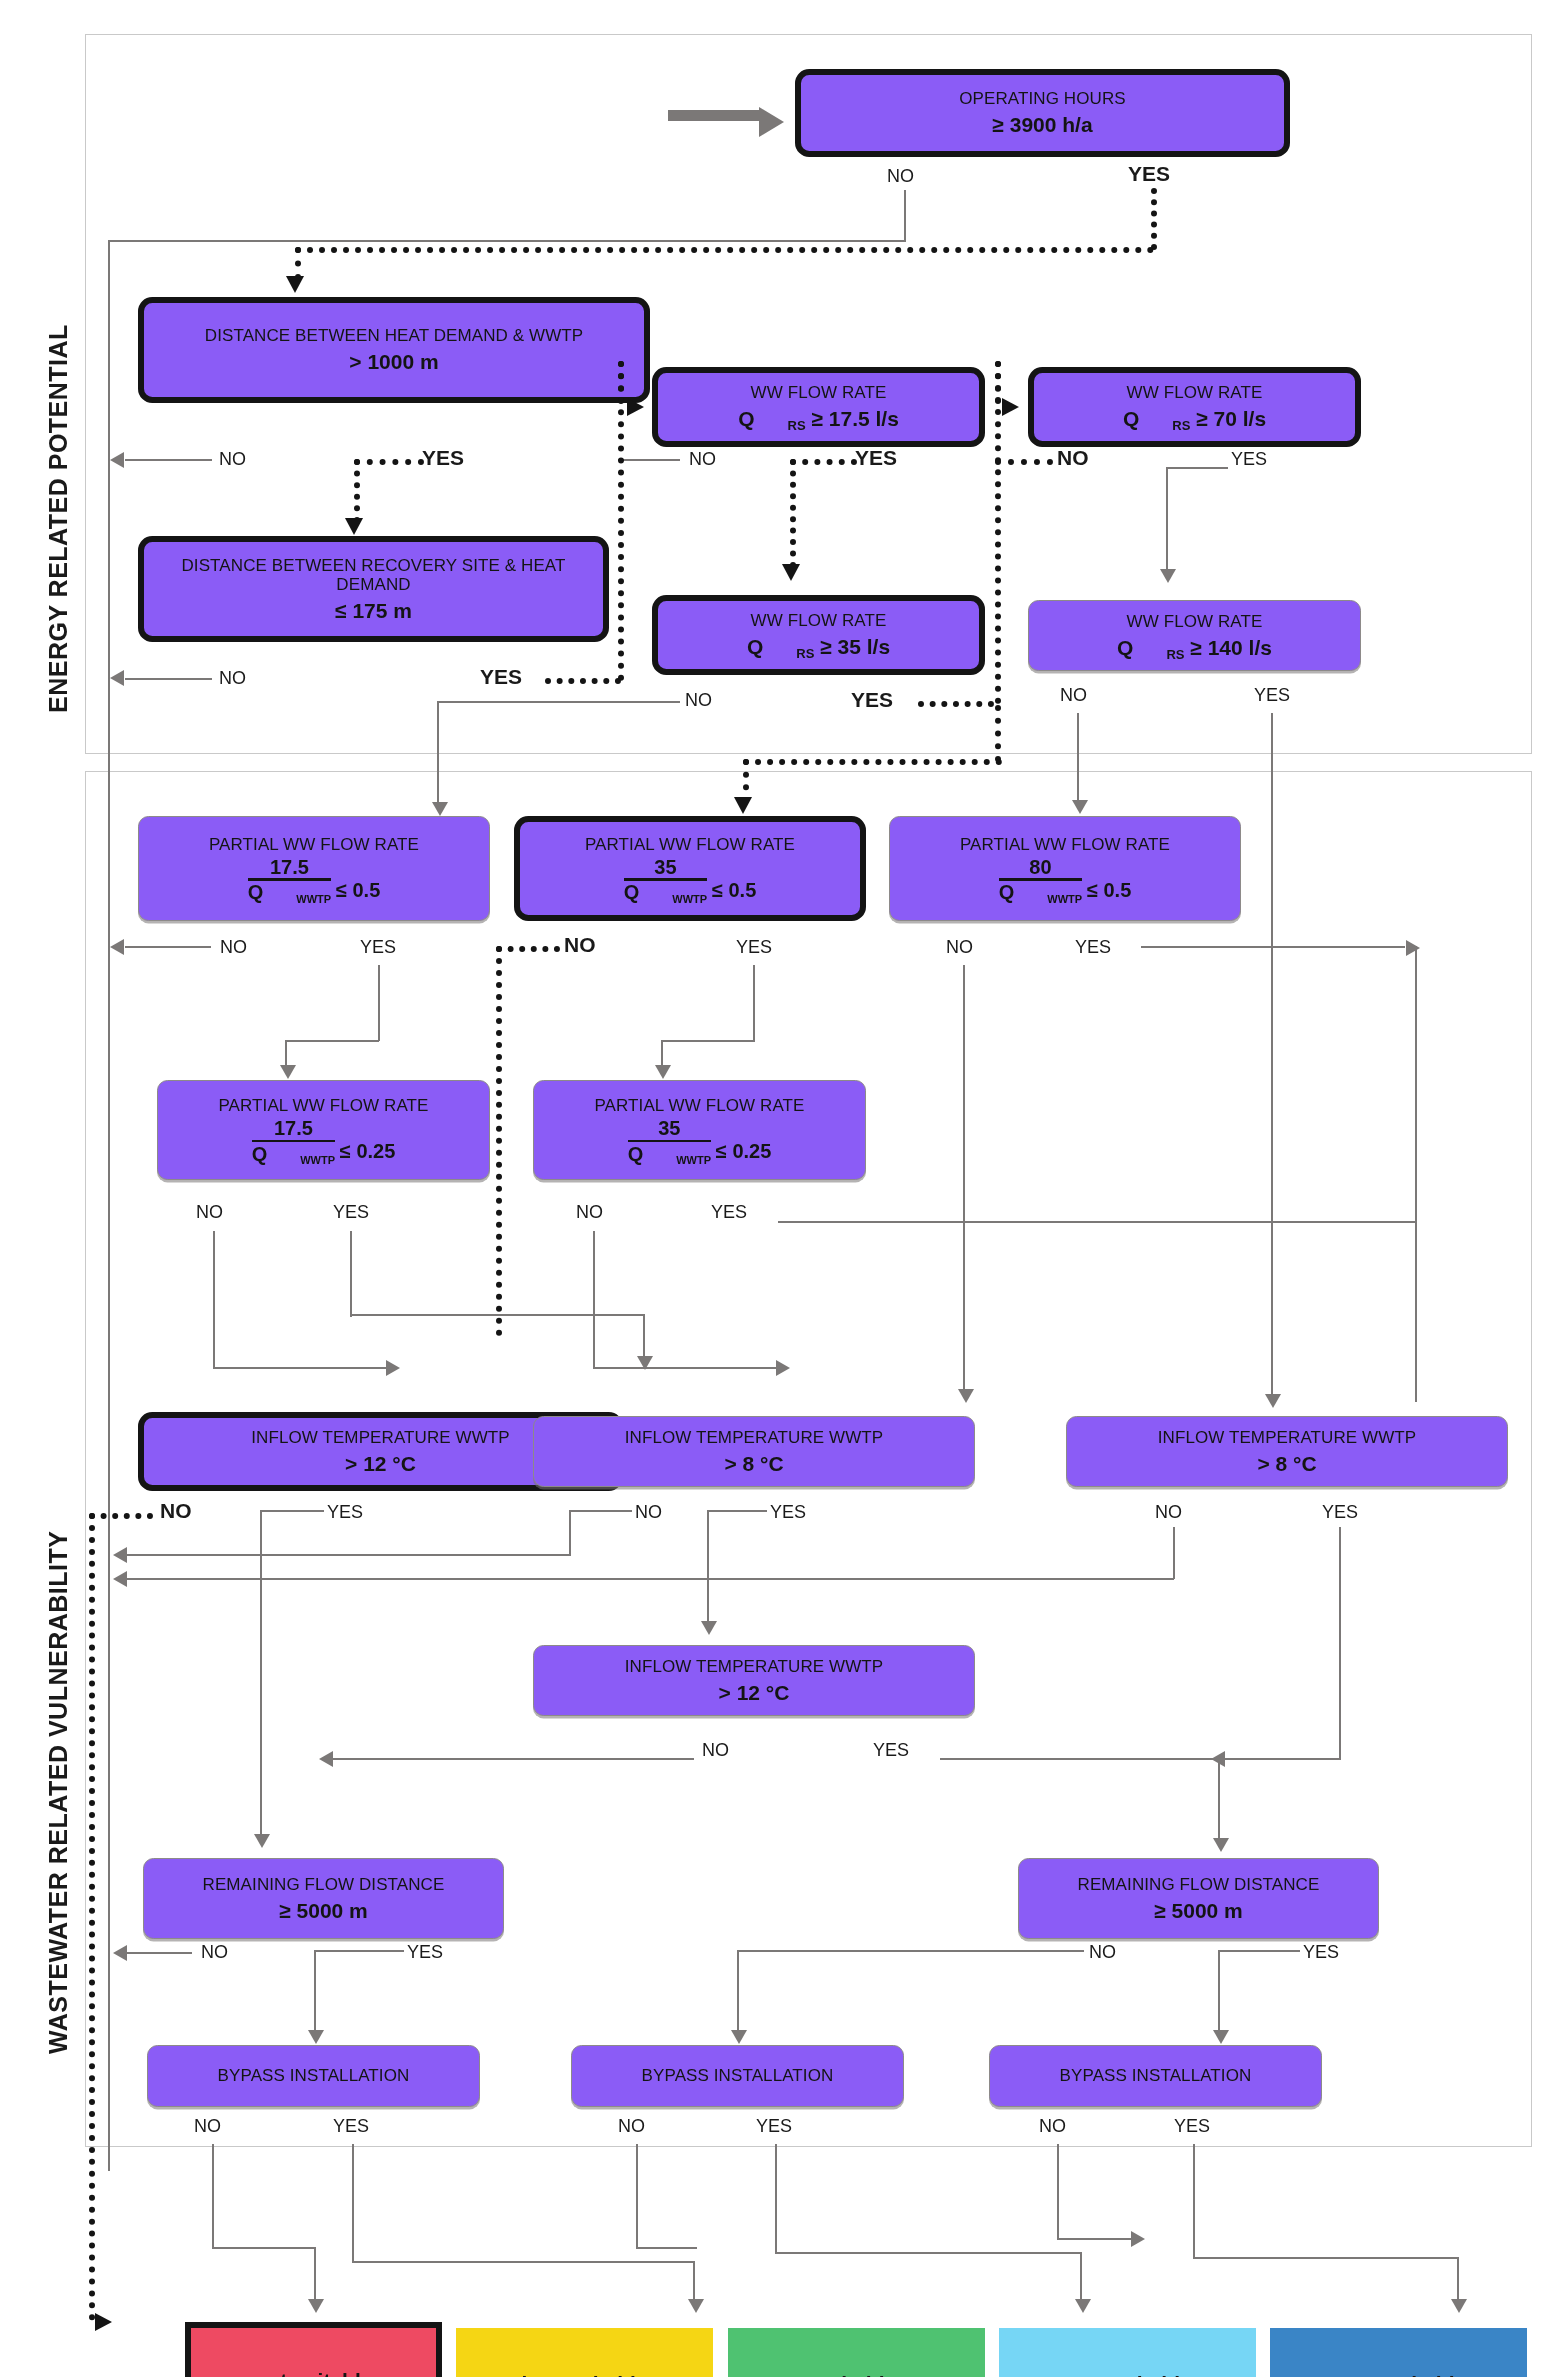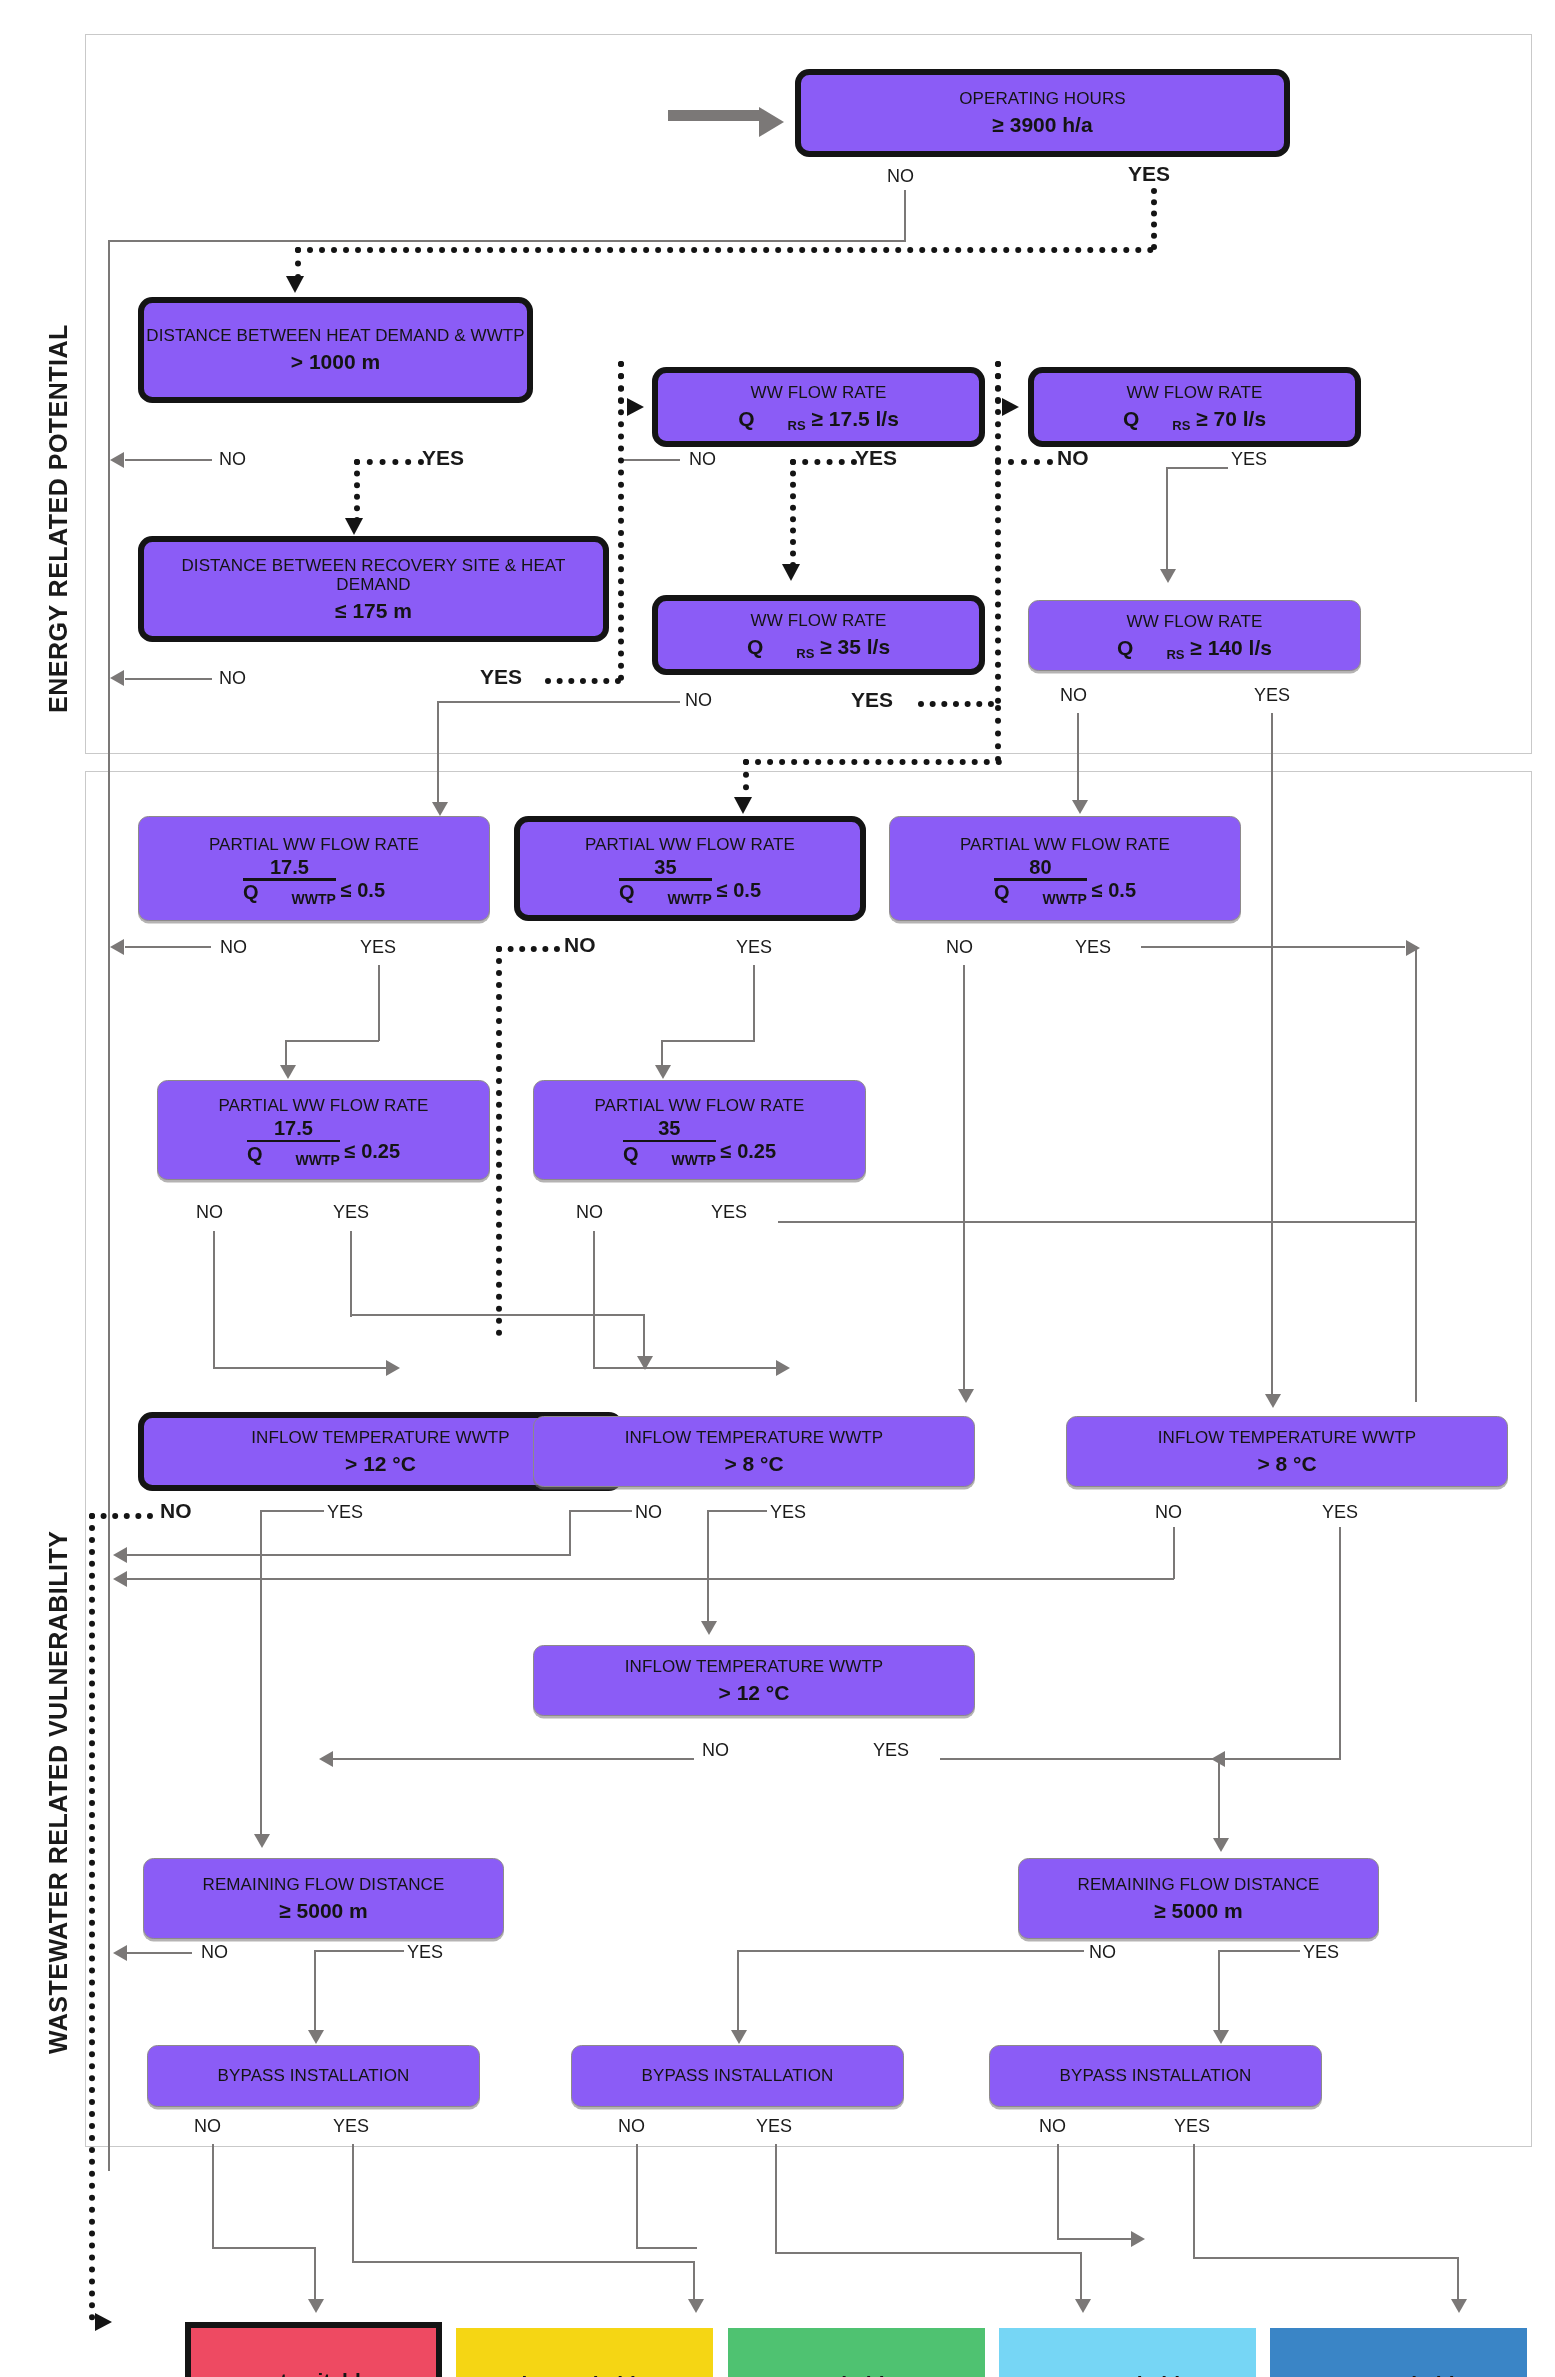--- a/index.html
+++ b/index.html
@@ -45,21 +45,21 @@
   .node.big .l1{font-size:28.5px;}
   .node.big .l2{font-size:36px;margin-top:9.5px;}
   .node.white{background:#ffffff;}
 
   
   .frac-wrap{display:flex;align-items:center;justify-content:center;margin-top:2.9px;}
   .frac{display:inline-flex;flex-direction:column;align-items:center;line-height:1;}
   .frac .num{font-size:20px;font-weight:bold;padding:0 6.7px 1.4px 6.7px;}
   .frac .bar{height:2.4px;background:#141414;width:100%;min-width:56px;}
   .frac .den{font-size:20px;font-weight:bold;padding-top:1.4px;}
-  .frac .den sub{font-size:14px;font-weight:bold;}
+  .frac .den sub{font-size:11px;font-weight:bold;}
   .frac-rhs{font-size:20px;font-weight:bold;margin-left:4.8px;align-self:flex-end;padding-bottom:1px;}
   sub{vertical-align:baseline;position:relative;top:.32em;font-size:.62em;padding-left:33px;}
 
   
   .result{
     position:absolute;box-sizing:border-box;
     display:flex;align-items:center;justify-content:center;
     font-size:21px;font-weight:bold;color:#141414;
   }
   .result.framed{border:6.7px solid #141414;}
@@ -109,21 +109,21 @@
 
   <div class="ln v" style="left:904px;top:190px;height:52px;"></div>
   <div class="ln h" style="left:108px;top:240px;width:798px;"></div>
   <div class="ln v" style="left:108px;top:240px;height:1931px;"></div>
 
   <div class="dot v" style="left:1151px;top:188px;height:62px;"></div>
   <div class="dot h" style="left:295px;top:247px;width:859px;"></div>
   <div class="dot v" style="left:295px;top:247px;height:33px;"></div>
   <div class="arr down blk" style="left:286px;top:276px;"></div>
 
-  <div class="node bold" style="left:138px;top:297px;width:395px;height:106px;text-align:center;">
+  <div class="node bold" style="left:138px;top:297px;width:512px;height:106px;text-align:center;">
     <div class="l1">DISTANCE BETWEEN HEAT DEMAND &amp; WWTP</div>
     <div class="l2">&gt; 1000 m</div>
   </div>
 
   <div class="arr left" style="left:110px;top:452px;"></div>
   <div class="ln h" style="left:125px;top:459px;width:87px;"></div>
   <div class="yn" style="left:219px;top:449px;">NO</div>
   <div class="yn b" style="left:422px;top:446px;">YES</div>
   <div class="dot h" style="left:354px;top:459px;width:70px;"></div>
   <div class="dot v" style="left:354px;top:459px;height:64px;"></div>

